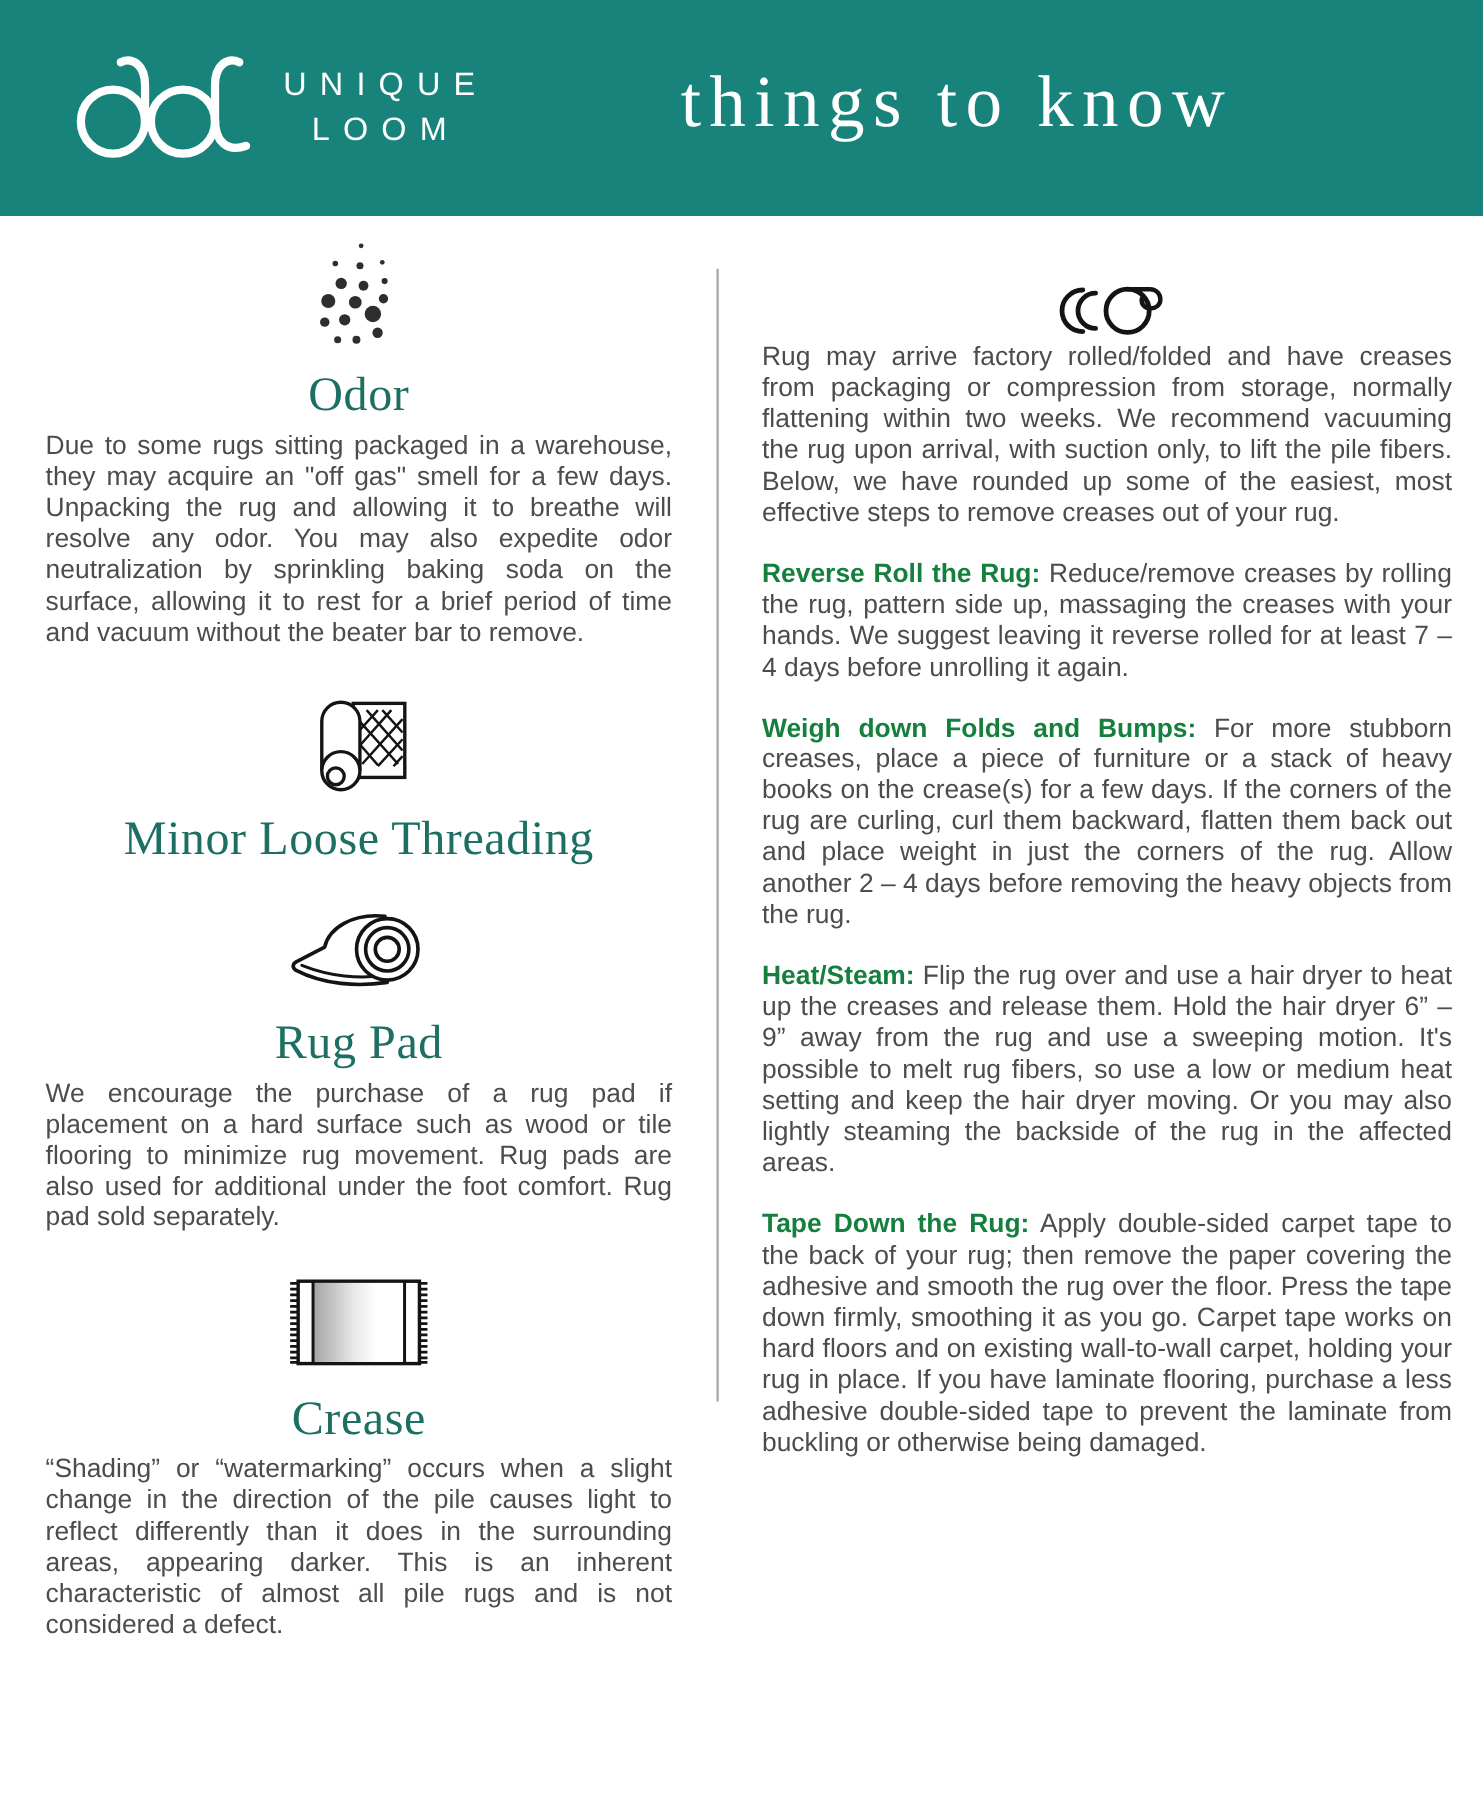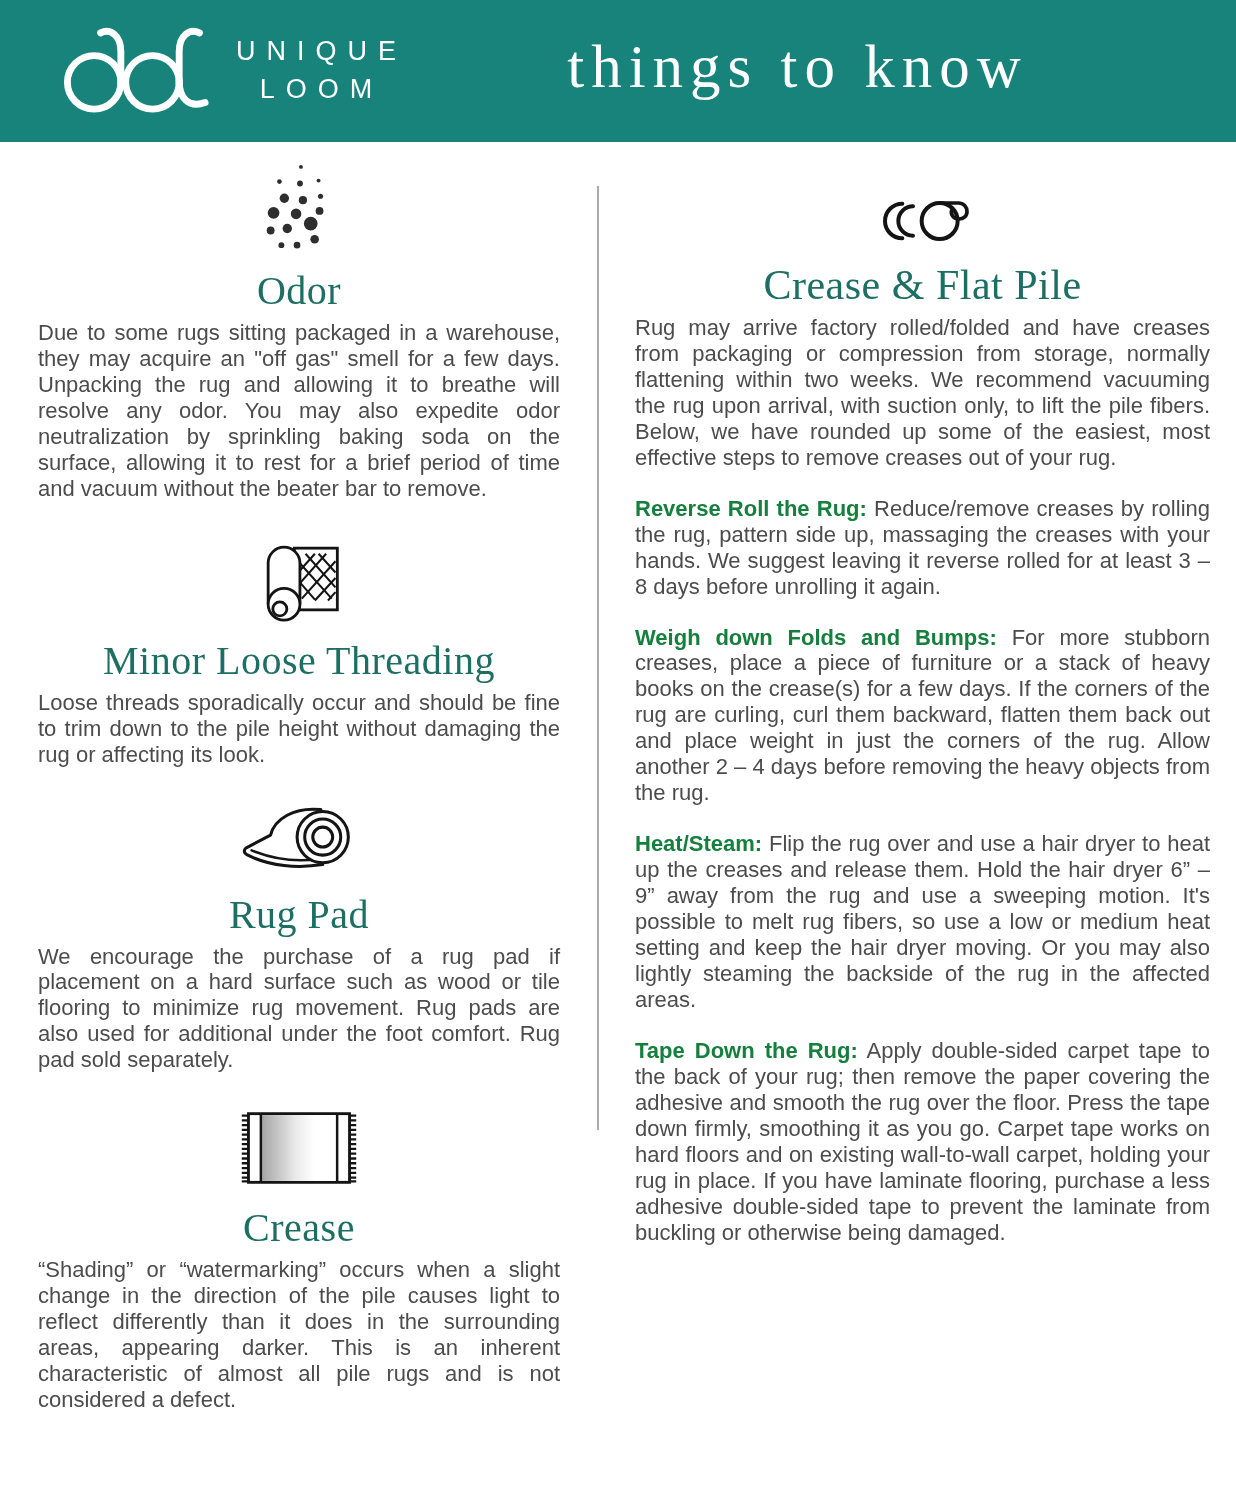--- a/index.html
+++ b/index.html
@@ -5,21 +5,21 @@
   html,body { margin:0; padding:0; }
   body {
     width:1236px; height:1500px;
     background:#ffffff;
     font-family:"Liberation Sans", sans-serif;
     overflow:hidden;
   }
 
   
   .header {
-    height:142px;
+    height:180px;
     background:#17837B;
     display:flex;
     align-items:center;
     padding:0 48px 0 52px;
     box-sizing:border-box;
   }
   .brand { display:flex; align-items:center; gap:22px; flex:none; }
   .brand-logo svg { display:block; }
   .brand-name {
     color:#ffffff;
@@ -145,21 +145,20 @@
               <path d="M46,39 L64,19 M44,55 L76,19 M50,67 L86,27 M64,69 L86,45 M78,69 L86,60"></path>
               <path d="M54,19 L86,55 M46,27 L82,67 M44,45 L64,68 M68,19 L86,39"></path>
             </g>
             <path d="M14,73 V29 a17,17 0 0 1 34,0 v44" fill="#ffffff"></path>
             <circle cx="31" cy="73" r="17" fill="#ffffff"></circle>
             <circle cx="26.5" cy="78" r="7.5" fill="#ffffff"></circle>
           </g>
         </svg>
       </div>
       <h2 class="sec-heading">Minor Loose Threading</h2>
-      <p class="body-text">Loose threads sporadically occur and should be fine to trim down to the pile height without damaging the rug or affecting its look.</p>
     </div>
 
     <div class="section">
       <div class="icon-row mt-sm">
         <svg width="120" height="74" viewBox="0 0 126 78" aria-hidden="true">
           <g stroke="#141414" fill="none" stroke-width="3.2" stroke-linejoin="round" stroke-linecap="round">
             <path d="M86,8 C58,5 37,18 33,35 L8,48 C4.5,50 4.5,53.5 8,55.5 C32,68 62,70 88,66" fill="#ffffff"></path>
             <path d="M13,51 C38,61 64,63 84,60" stroke-width="2.6"></path>
             <circle cx="88" cy="37" r="27" fill="#ffffff"></circle>
             <circle cx="88" cy="37" r="19"></circle>
@@ -205,24 +204,23 @@
       <div class="icon-row crease-icon-row">
         <svg width="100" height="50" viewBox="0 0 150 74" aria-hidden="true">
           <g stroke="#141414" fill="none" stroke-width="6" stroke-linecap="round">
             <path d="M44,11 A26,26 0 1 0 44,63"></path>
             <path d="M60,15 A22,22 0 1 0 60,59"></path>
             <circle cx="100" cy="37" r="27"></circle>
             <path d="M100,10 H128 C136,10 141,16 141,23 C141,30 135,34 129,34 C121,34 116,28 118,21" stroke-width="5.5"></path>
           </g>
         </svg>
       </div>
-      <h2 class="sec-heading">Crease &amp; Flat Pile</h2>
       <p class="body-text">Rug may arrive factory rolled/folded and have creases from packaging or compression from storage, normally flattening within two weeks. We recommend vacuuming the rug upon arrival, with suction only, to lift the pile fibers. Below, we have rounded up some of the easiest, most effective steps to remove creases out of your rug.</p>
 
-      <p class="body-text step"><b class="lbl">Reverse Roll the Rug:</b> <span>Reduce/remove creases by rolling the rug, pattern side up, massaging the creases with your hands. We suggest leaving it reverse rolled for at least 3 – 8 days before unrolling it again.</span></p>
+      <p class="body-text step"><b class="lbl">Reverse Roll the Rug:</b> <span>Reduce/remove creases by rolling the rug, pattern side up, massaging the creases with your hands. We suggest leaving it reverse rolled for at least 7 – 4 days before unrolling it again.</span></p>
 
       <p class="body-text step"><b class="lbl">Weigh down Folds and Bumps:</b> <span>For more stubborn creases, place a piece of furniture or a stack of heavy books on the crease(s) for a few days. If the corners of the rug are curling, curl them backward, flatten them back out and place weight in just the corners of the rug. Allow another 2 – 4 days before removing the heavy objects from the rug.</span></p>
 
       <p class="body-text step"><b class="lbl">Heat/Steam:</b> <span>Flip the rug over and use a hair dryer to heat up the creases and release them. Hold the hair dryer 6” – 9” away from the rug and use a sweeping motion. It's possible to melt rug fibers, so use a low or medium heat setting and keep the hair dryer moving. Or you may also lightly steaming the backside of the rug in the affected areas.</span></p>
 
       <p class="body-text step"><b class="lbl">Tape Down the Rug:</b> <span>Apply double-sided carpet tape to the back of your rug; then remove the paper covering the adhesive and smooth the rug over the floor. Press the tape down firmly, smoothing it as you go. Carpet tape works on hard floors and on existing wall-to-wall carpet, holding your rug in place. If you have laminate flooring, purchase a less adhesive double-sided tape to prevent the laminate from buckling or otherwise being damaged.</span></p>
     </div>
 
   </div>
 </div>

